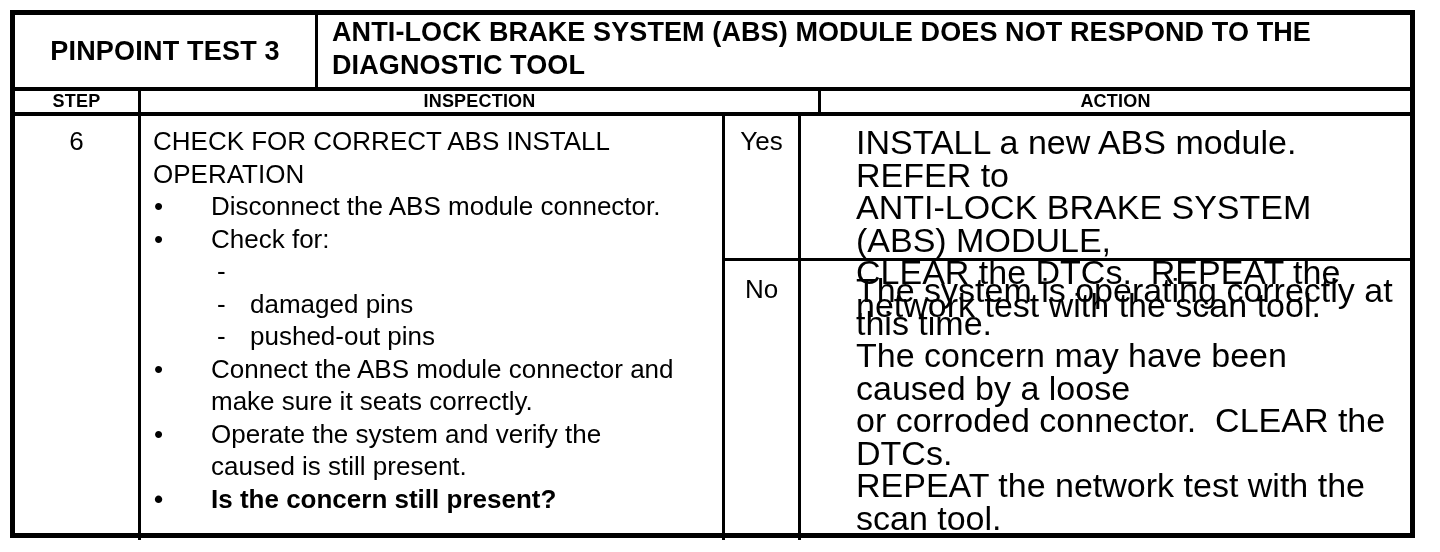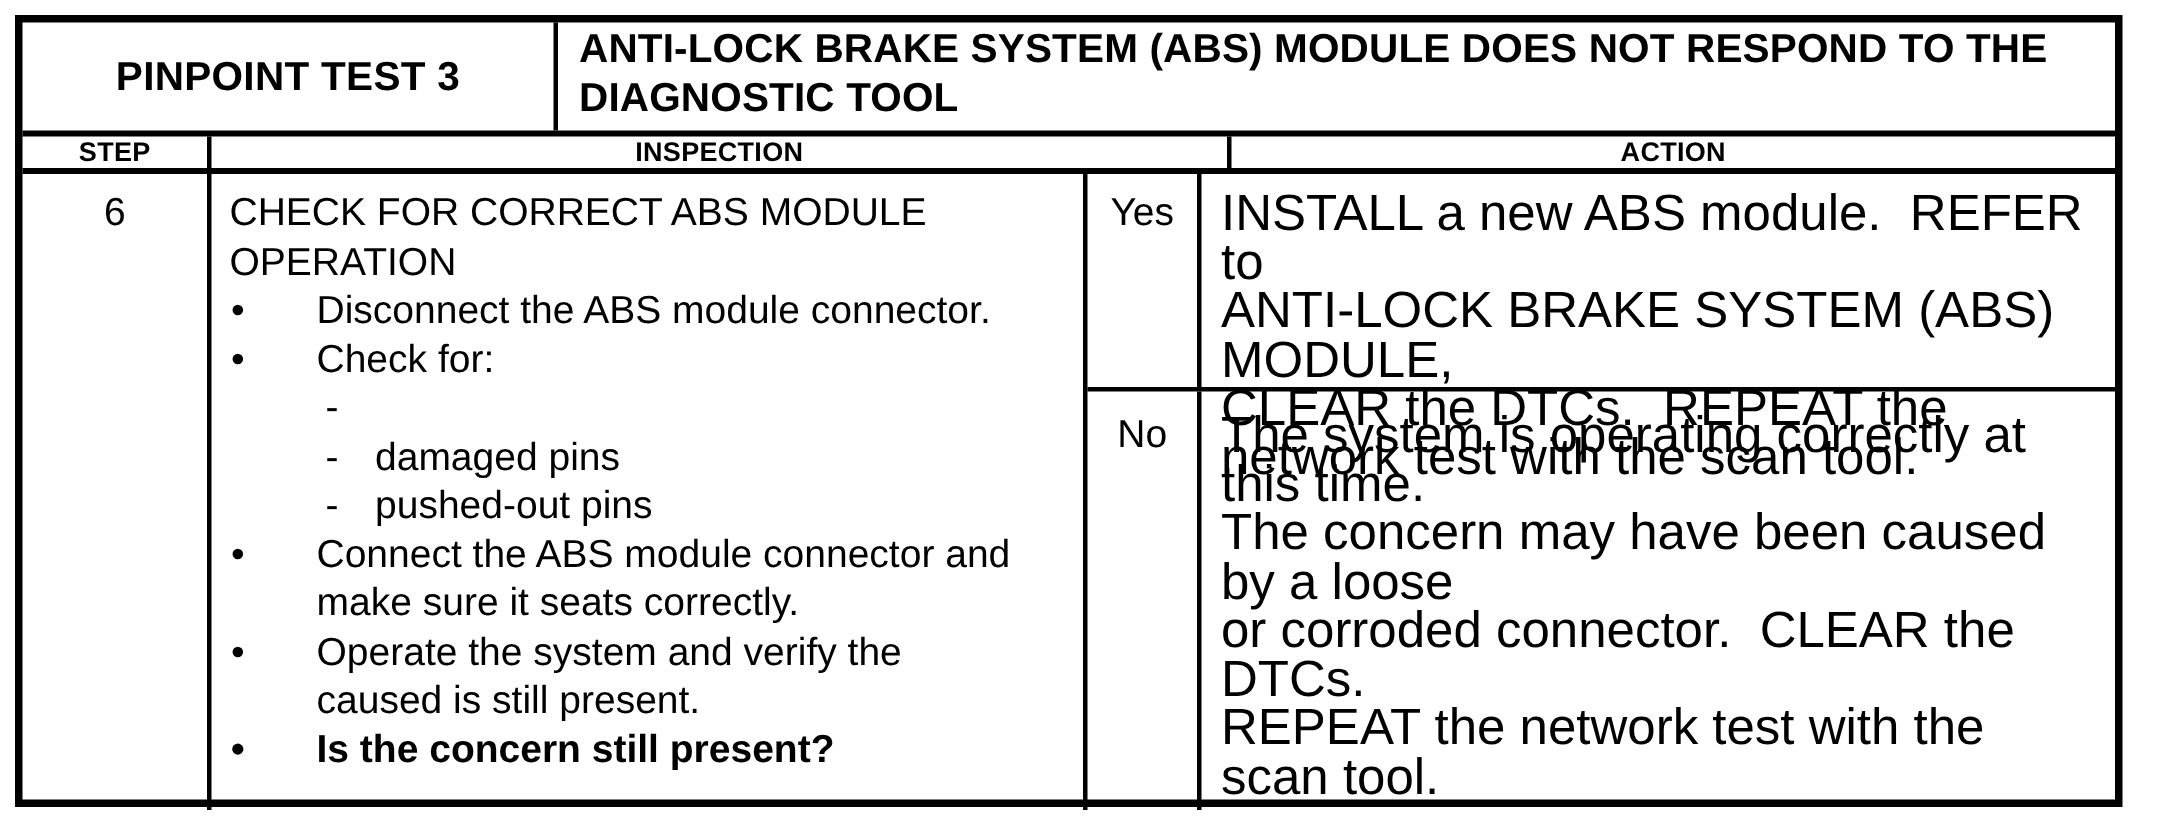--- a/index.html
+++ b/index.html
@@ -17,21 +17,21 @@
     border: 5px solid #000;
     background: #fff;
     display: flex;
     flex-direction: column;
   }
   .row { display: flex; width: 100%; }
 
   
   .title-row { height: 76px; border-bottom: 4px solid #000; }
   .pinpoint-cell {
-    width: 357px;
+    width: 303px;
     border-right: 3px solid #000;
     display: flex; align-items: center; justify-content: center;
     font-weight: bold; font-size: 27px;
     letter-spacing: 0.2px;
   }
   .title-cell {
     flex: 1;
     display: flex; align-items: center;
     padding: 2px 14px 6px 14px;
     font-weight: bold; font-size: 27px; line-height: 33px;
@@ -67,21 +67,21 @@
   .insp-heading { white-space: pre-wrap; }
   .li { display: flex; }
   .li .marker { flex: 0 0 auto; }
   .li .txt { flex: 1; white-space: pre-wrap; }
   .li.l1 .marker { width: 58px; padding-left: 1px; }
   .li.l2 { padding-left: 64px; }
   .li.l2 .marker { width: 33px; }
   .li.bold-item { font-weight: bold; }
 
   .right-stack { flex: 1; display: flex; flex-direction: column; }
-  .outcome-row { display: flex; width: 100%; }
+  .outcome-row { display: flex; width: 100%; gap: 42px; }
   .yes-row { height: 145px; border-bottom: 3px solid #000; }
   .no-row { flex: 1; }
   .label-cell {
     width: 76px;
     border-right: 3px solid #000;
     font-size: 26px;
     text-align: center;
     padding-top: 10px;
   }
   .action-cell {
@@ -107,21 +107,21 @@
     <div class="hcell step-h">STEP</div>
     <div class="hcell insp-h">INSPECTION</div>
     <div class="hcell action-h">ACTION</div>
   </div>
 
   <div class="row body-row">
 
     <div class="step-cell">6</div>
 
     <div class="insp-cell">
-      <div class="insp-heading">CHECK FOR CORRECT ABS MODULE
+      <div class="insp-heading">CHECK FOR CORRECT ABS INSTALL
 OPERATION</div>
 
       <div class="li l1">
         <span class="marker">•</span>
         <span class="txt">Disconnect the ABS module connector.</span>
       </div>
       <div class="li l1">
         <span class="marker">•</span>
         <span class="txt">Check for:</span>
       </div>

